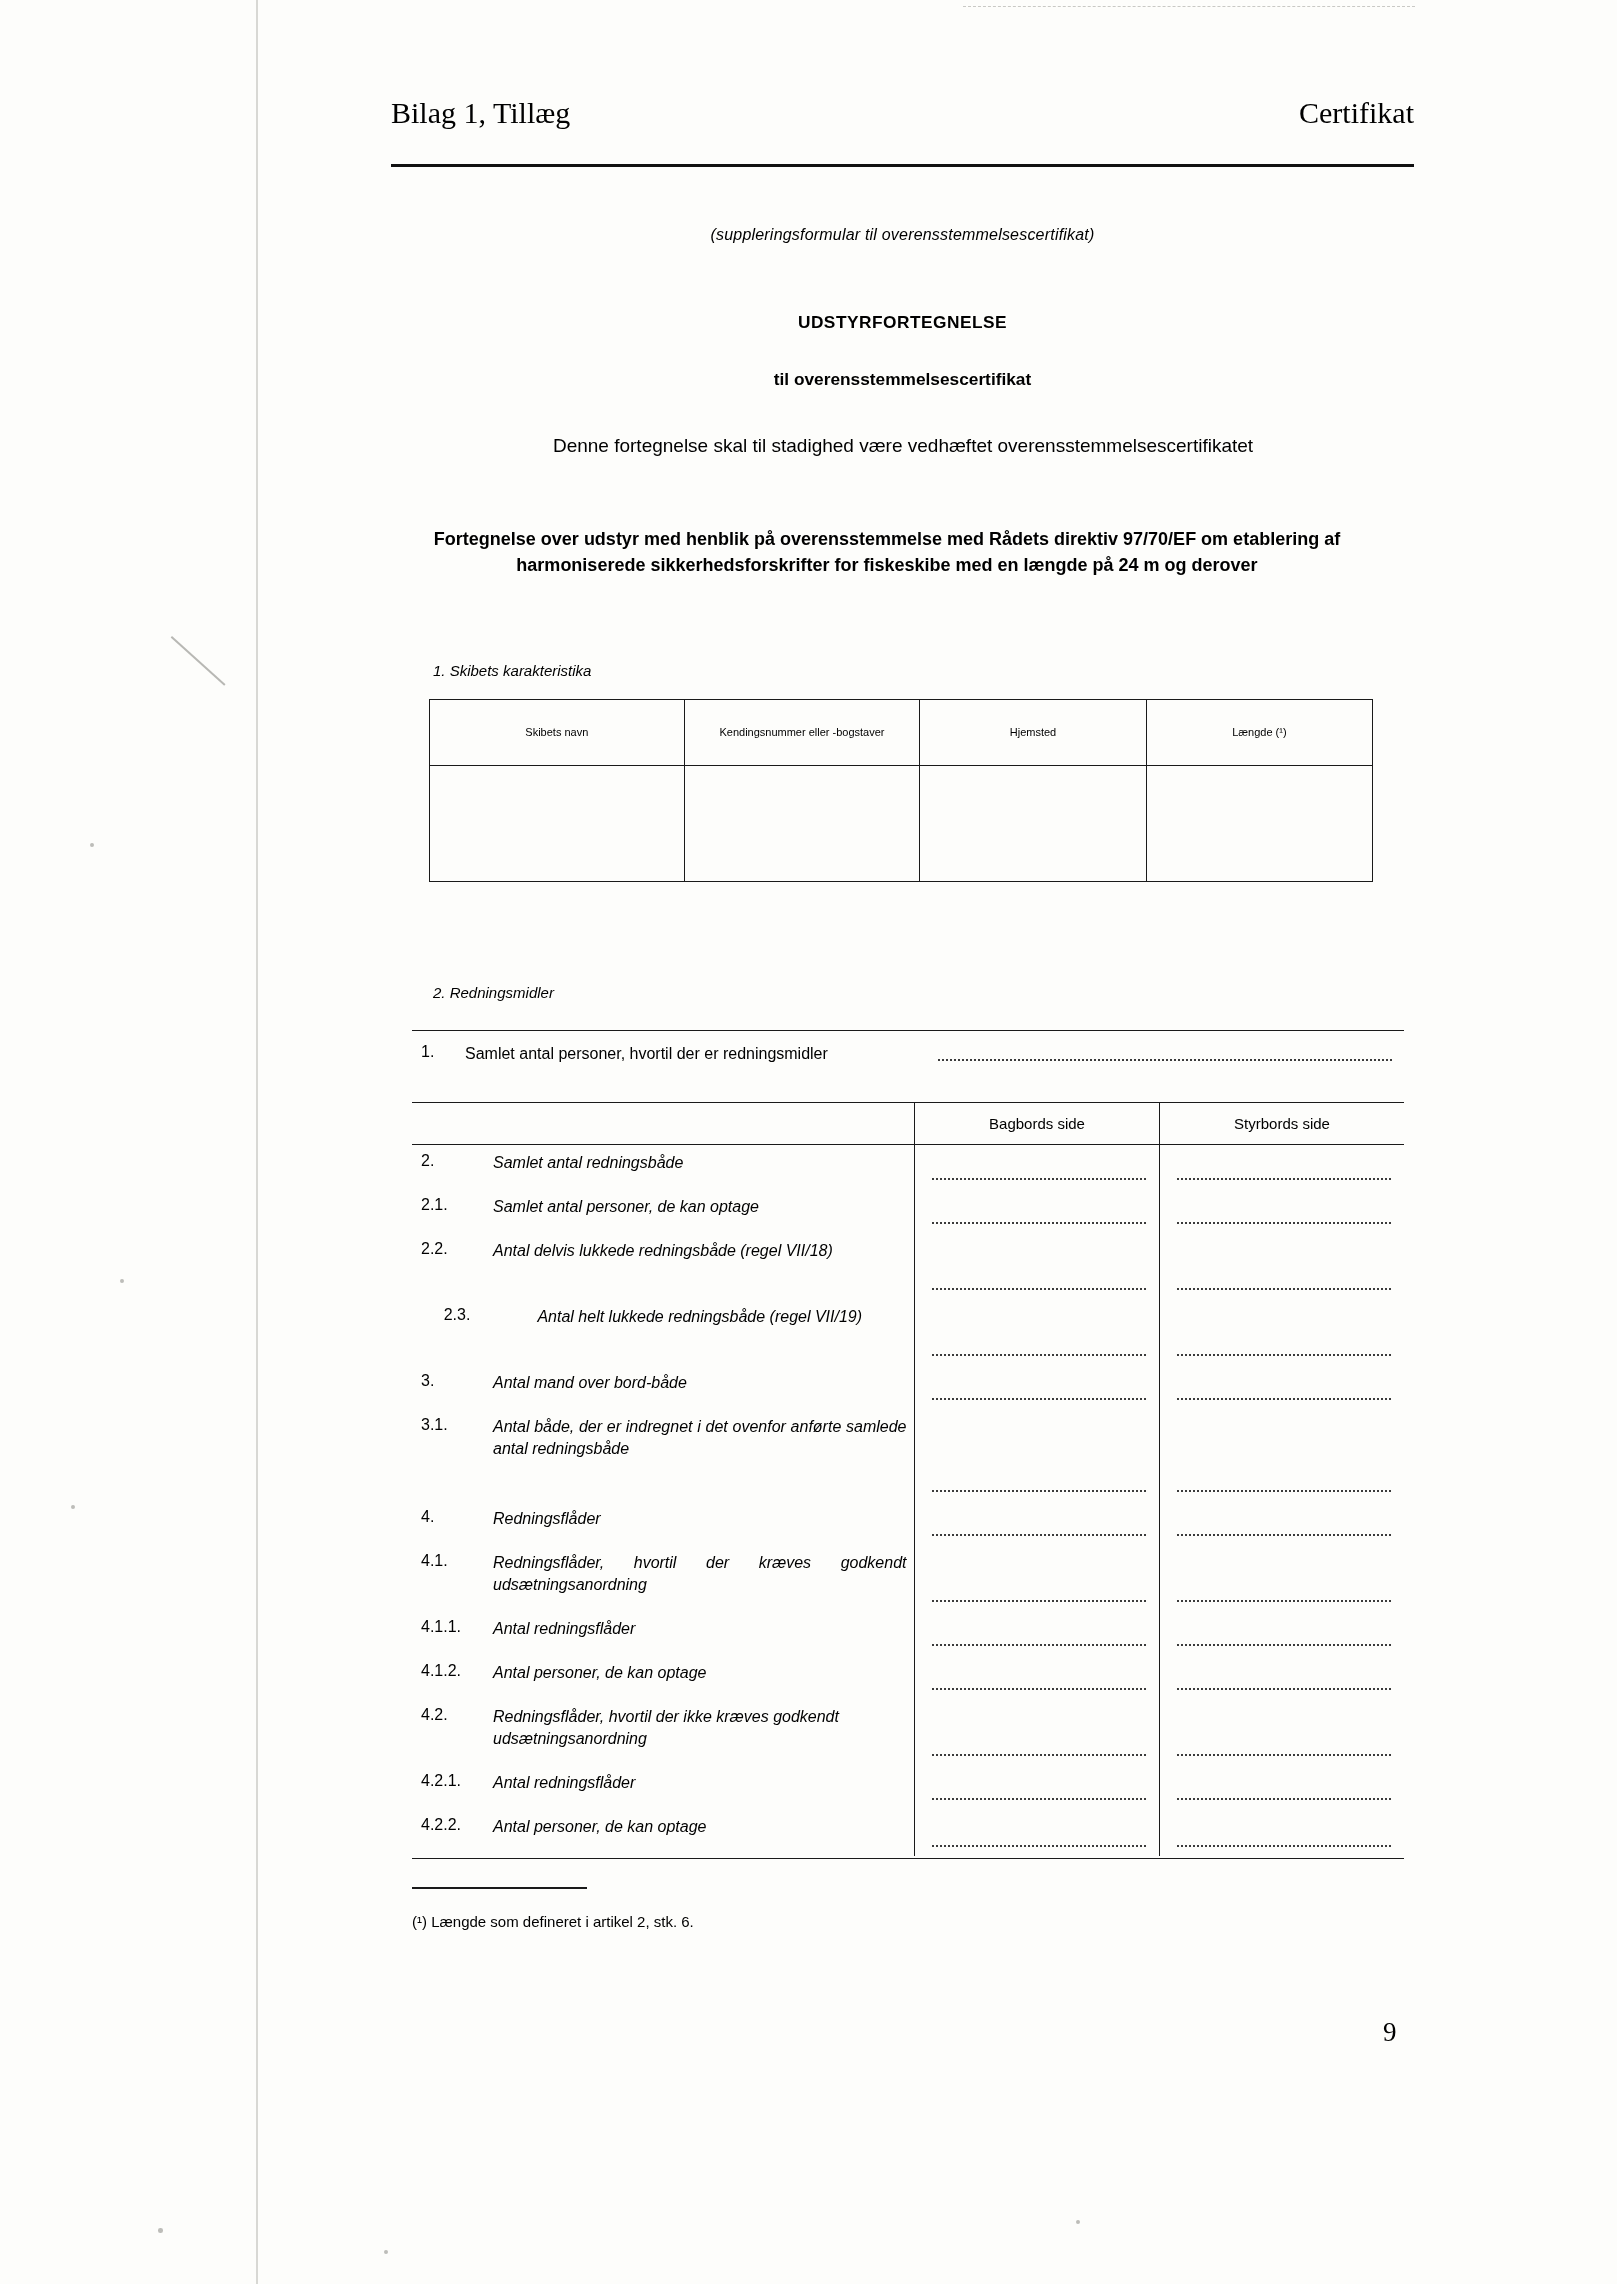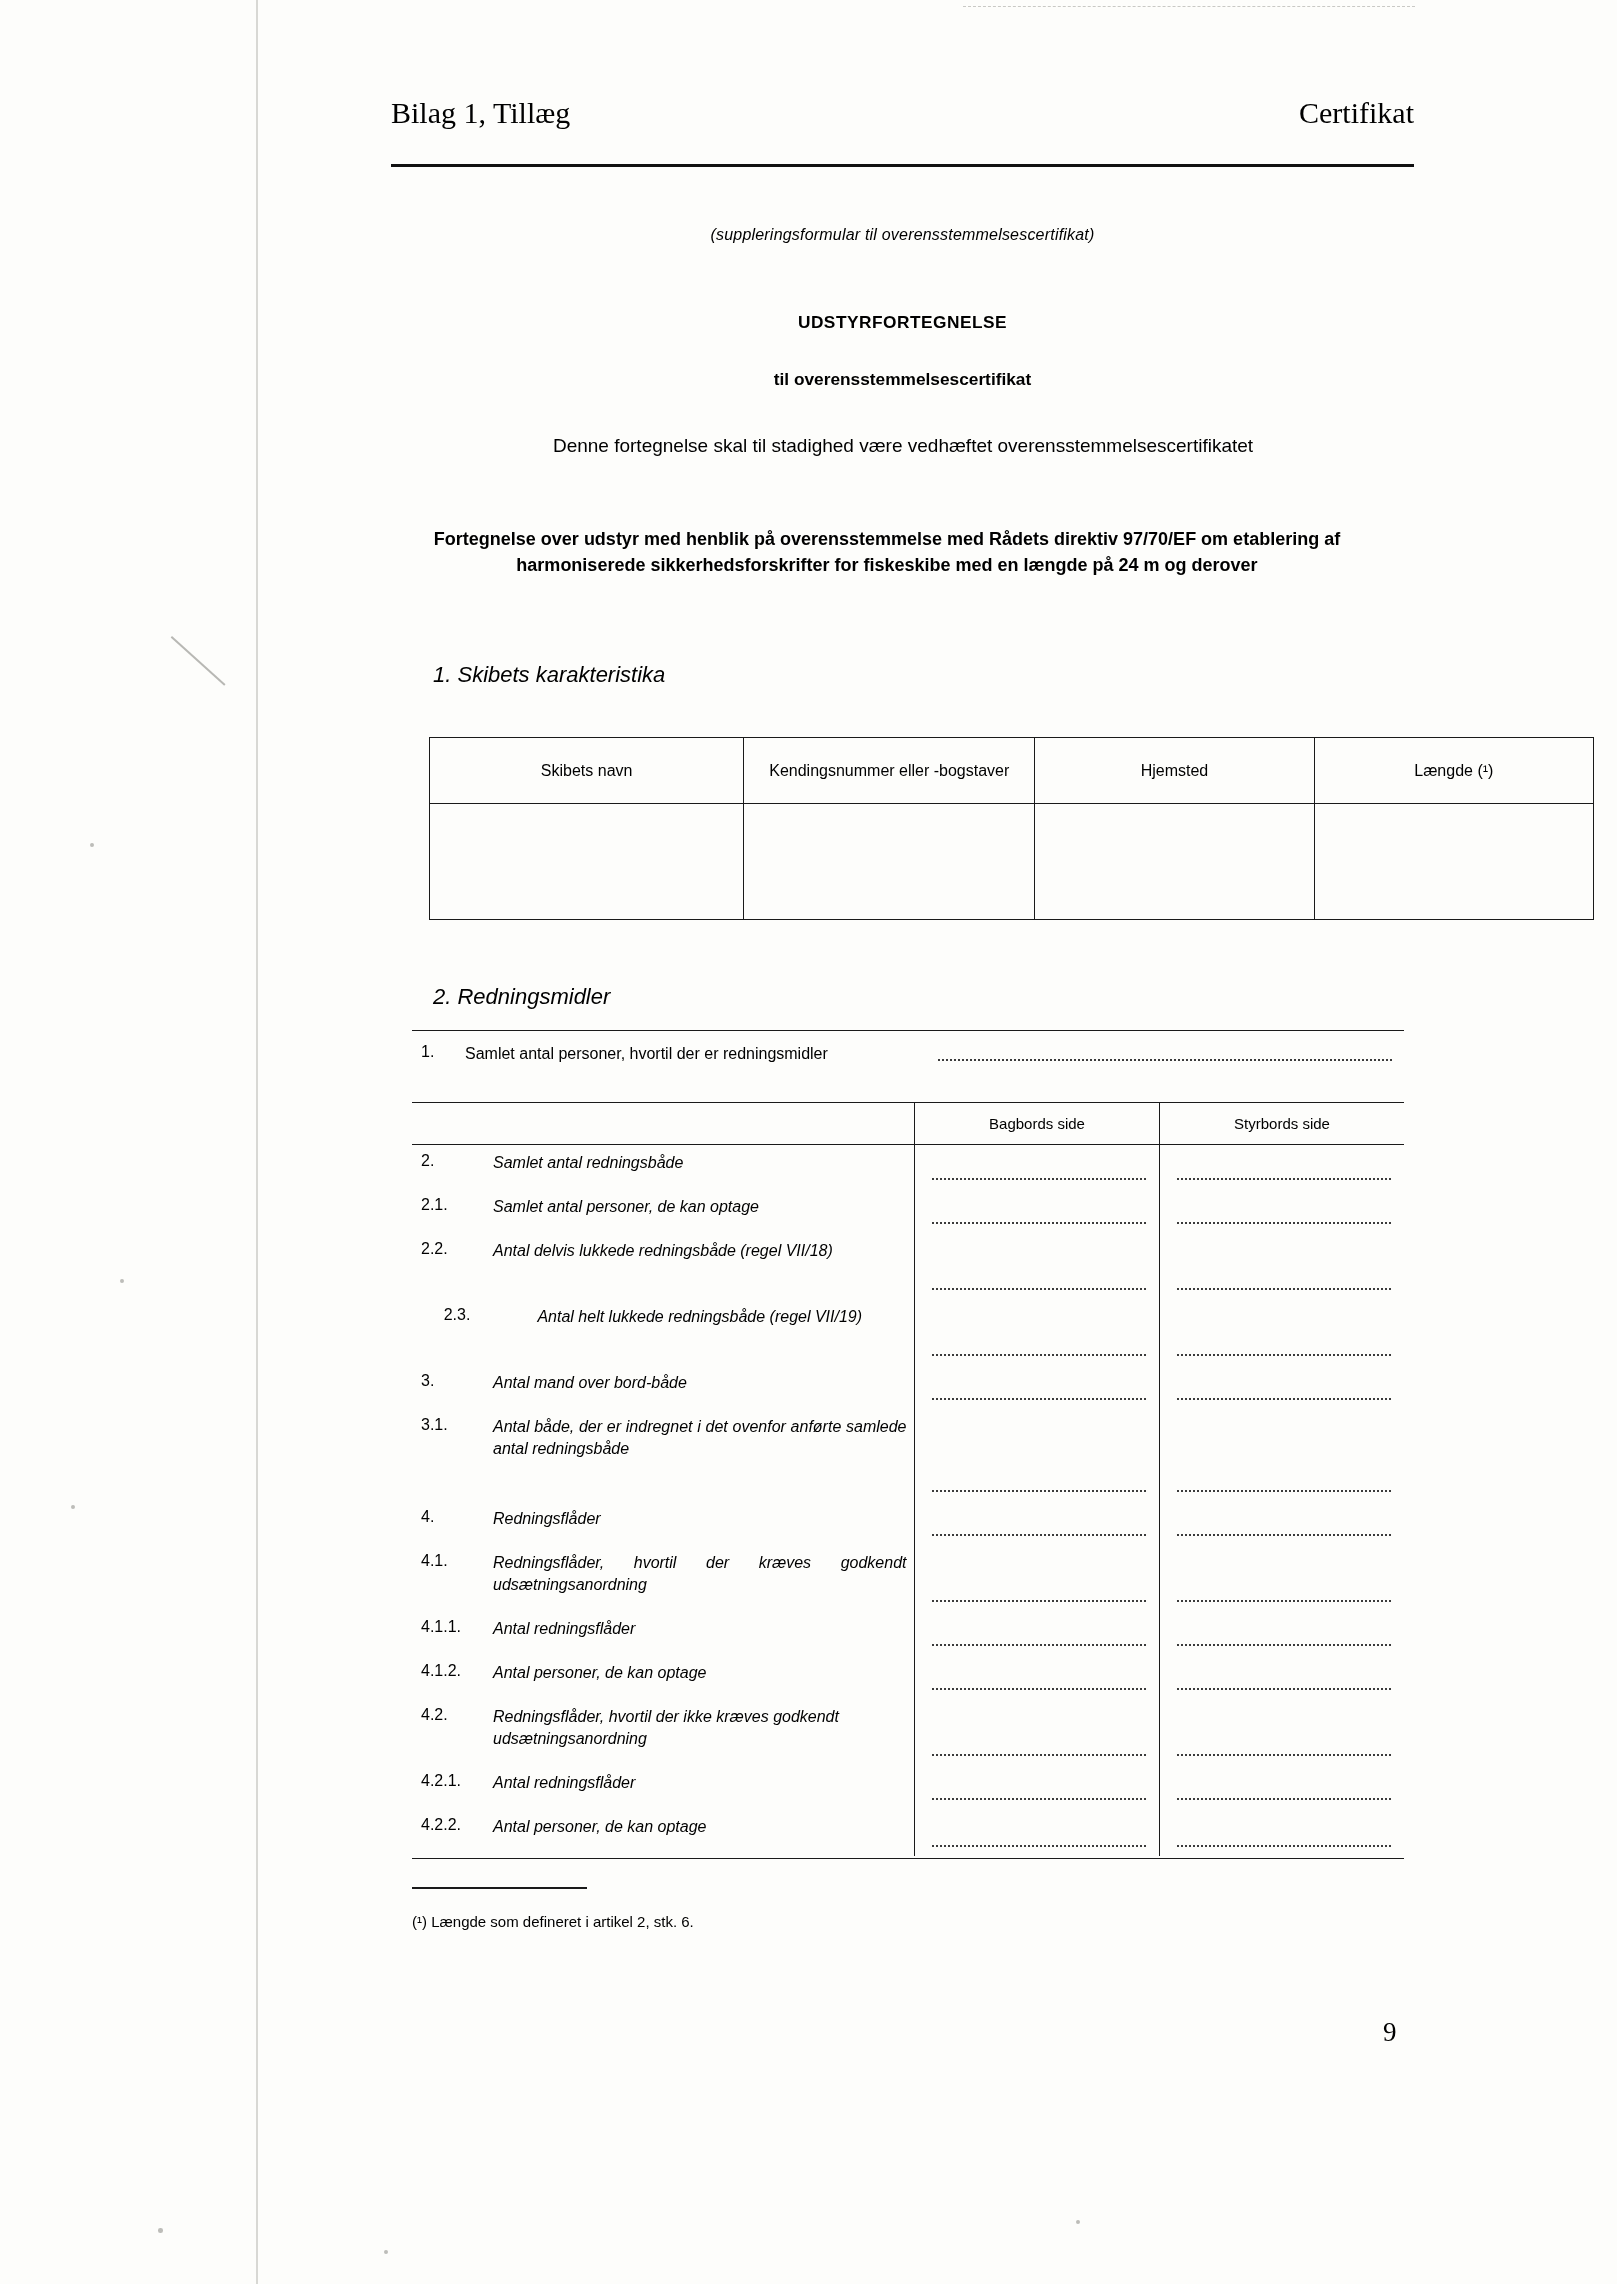--- a/index.html
+++ b/index.html
@@ -119,33 +119,33 @@
     top: 527px;
     width: 978px;
     font-weight: bold;
     font-size: 18px;
     line-height: 1.42;
   }
 
   .sec-title {
     position: absolute;
     font-style: italic;
-    font-size: 22px;
+    font-size: 15px;
   }
   .sec1 { left: 433px; top: 662px; }
   .sec2 { left: 433px; top: 984px; }
 
   
   .tbl1 {
     position: absolute;
     left: 429px;
-    top: 737px;
-    width: 1165px;
+    top: 699px;
+    width: 944px;
     border-collapse: collapse;
-    font-size: 16px;
+    font-size: 11px;
   }
   .tbl1 th, .tbl1 td {
     border: 1.5px solid #1a1a1a;
     text-align: center;
     vertical-align: middle;
   }
   .tbl1 th {
     font-weight: normal;
     height: 59px;
     padding: 3px 4.5px;

